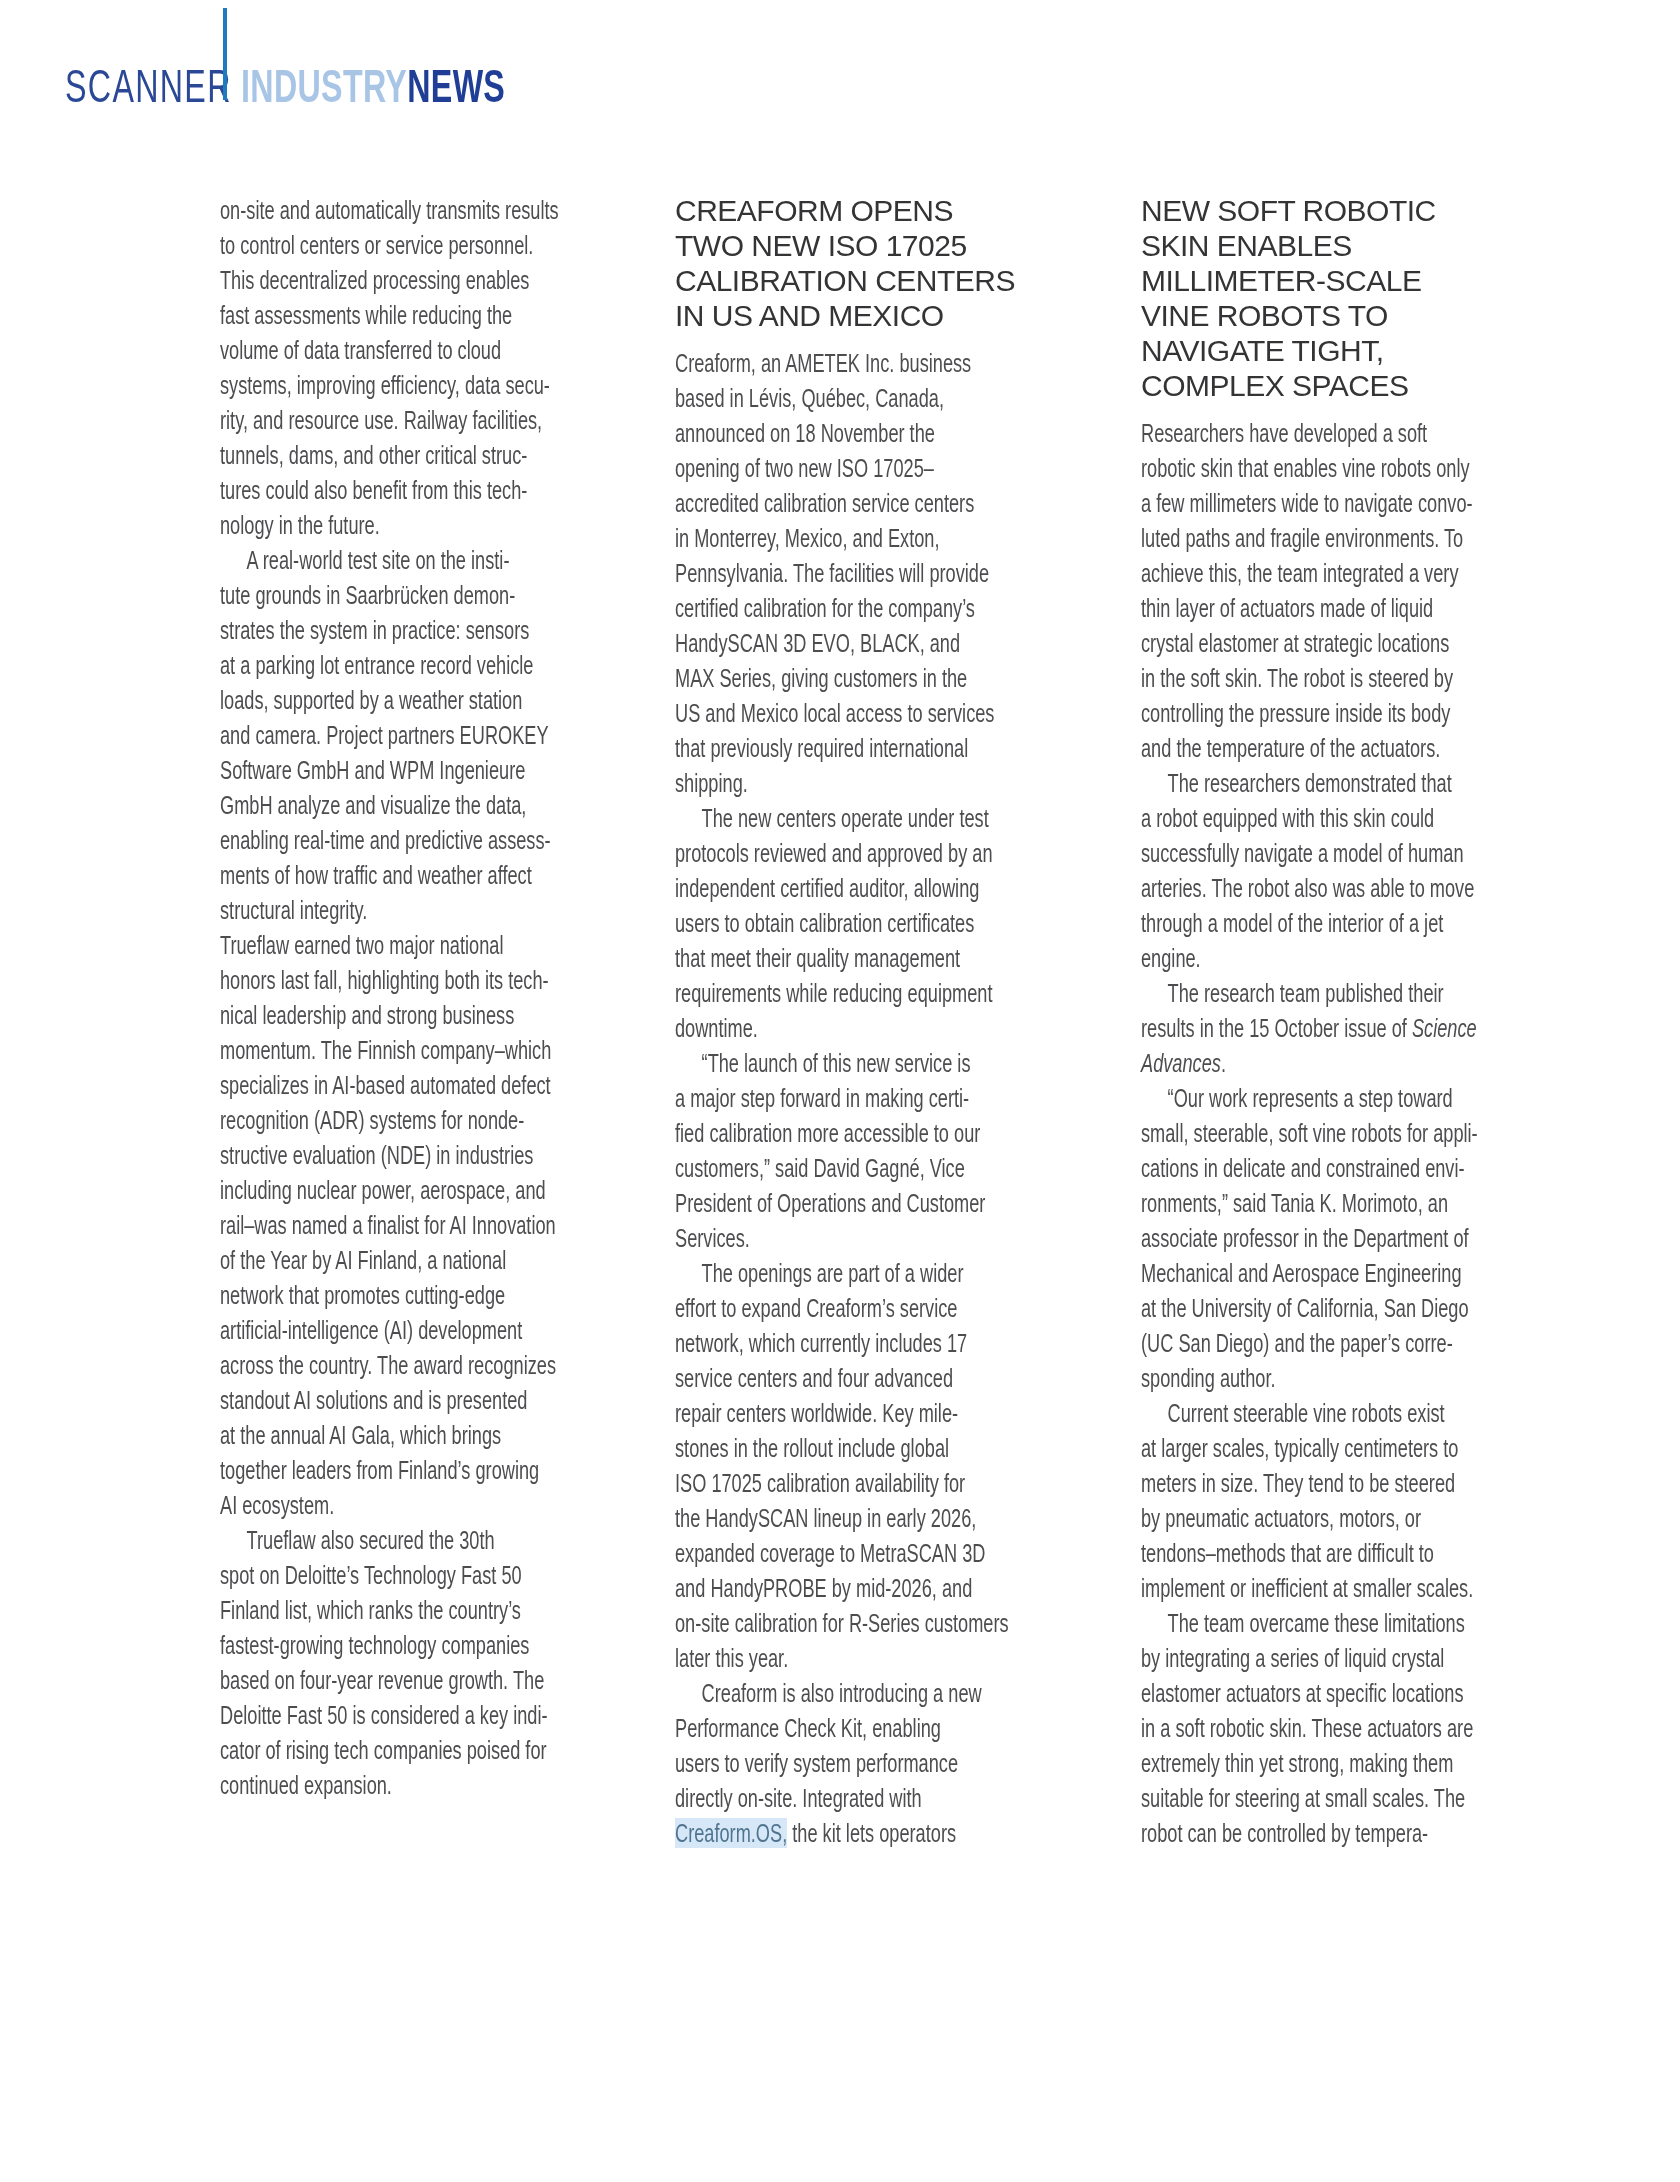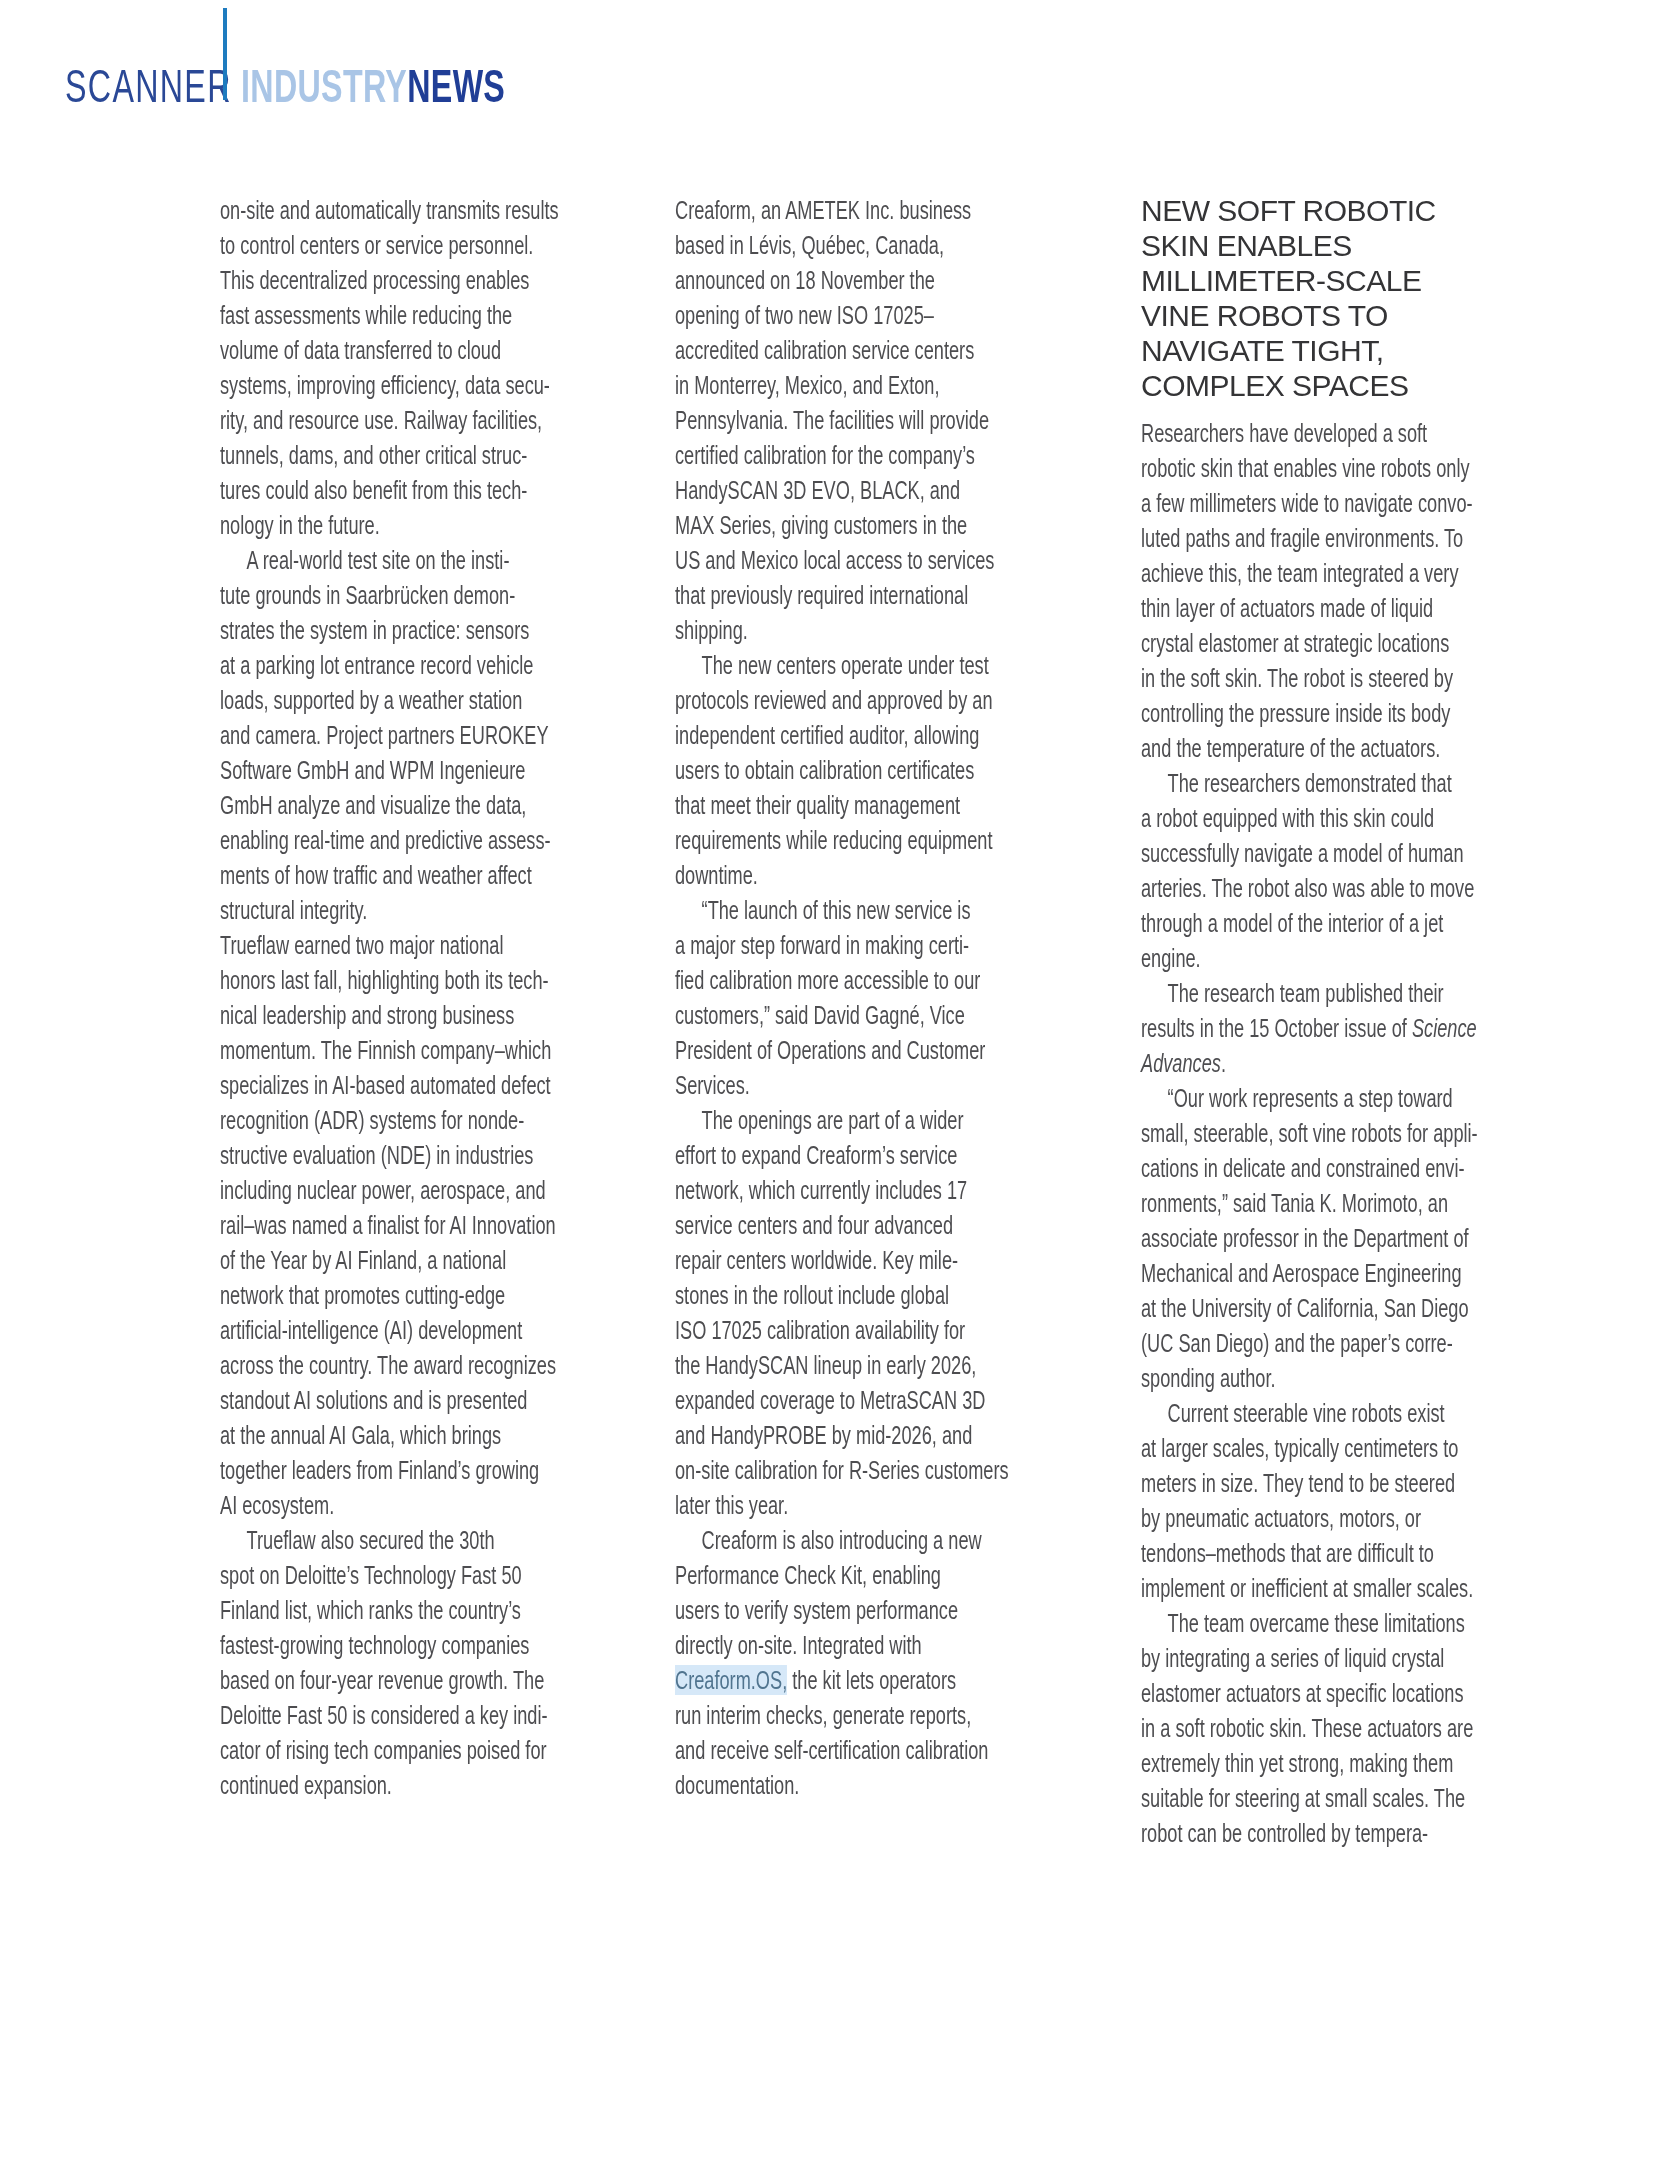--- a/index.html
+++ b/index.html
@@ -95,20 +95,24 @@
 Finland list, which ranks the country’s
 fastest-growing technology companies
 based on four-year revenue growth. The
 Deloitte Fast 50 is considered a key indi-
 cator of rising tech companies poised for
 continued expansion.</p>
     </div>
   </div>
 
   <div class="col" id="col2">
+    <h2 class="headline">CREAFORM OPENS
+TWO NEW ISO 17025
+CALIBRATION CENTERS
+IN US AND MEXICO</h2>
     <div class="flow">
       <p>Creaform, an AMETEK Inc. business
 based in Lévis, Québec, Canada,
 announced on 18 November the
 opening of two new ISO 17025–
 accredited calibration service centers
 in Monterrey, Mexico, and Exton,
 Pennsylvania. The facilities will provide
 certified calibration for the company’s
 HandySCAN 3D EVO, BLACK, and

